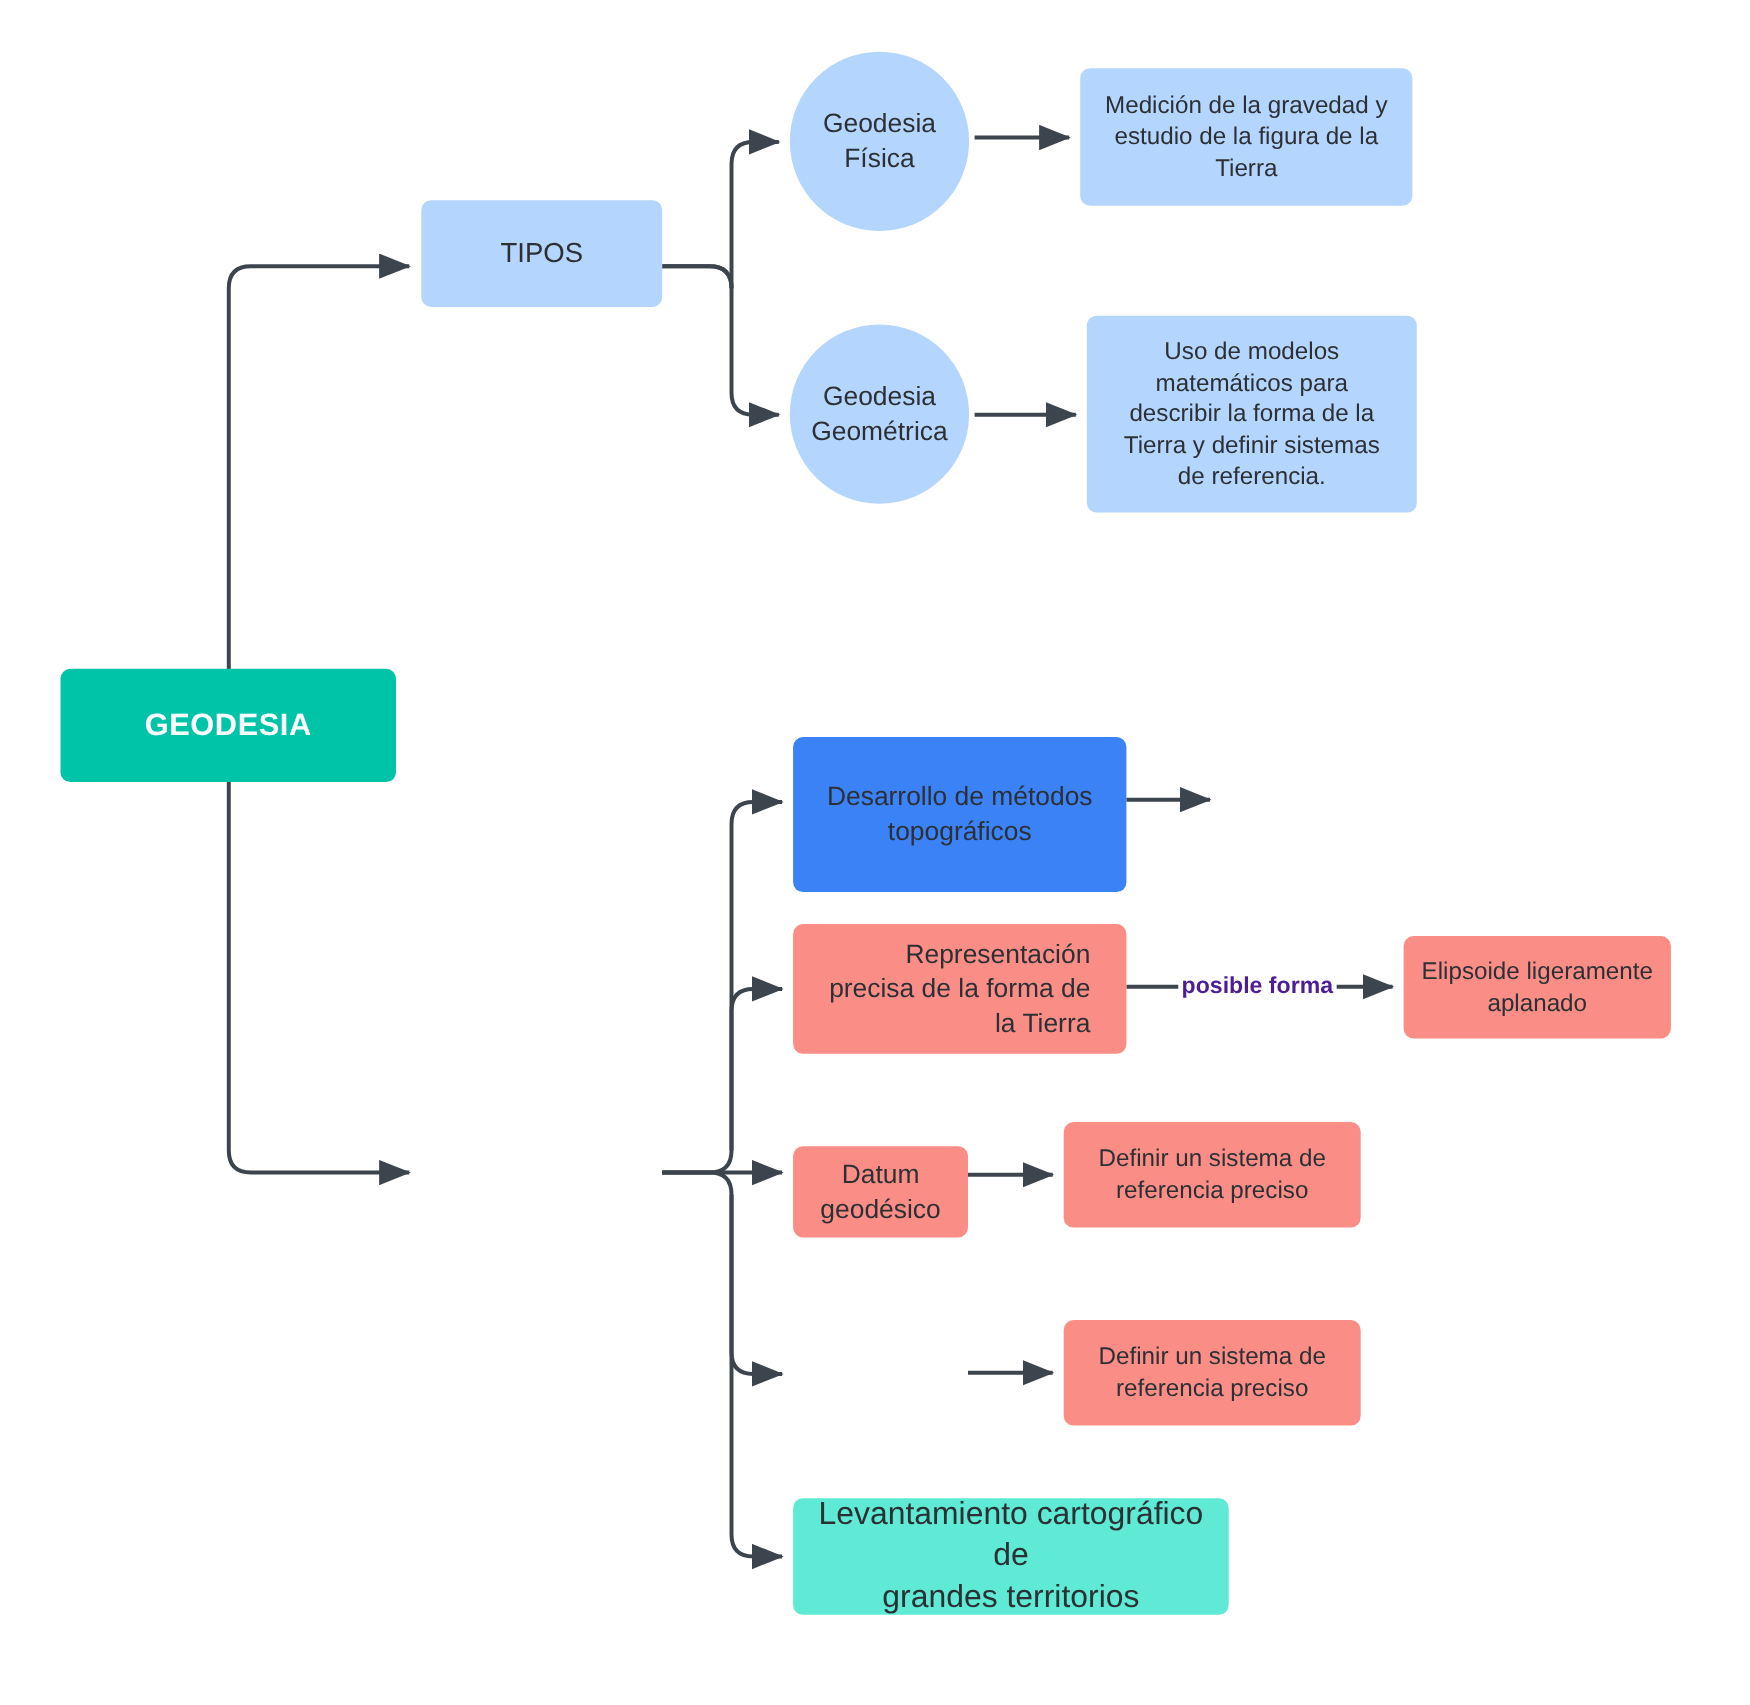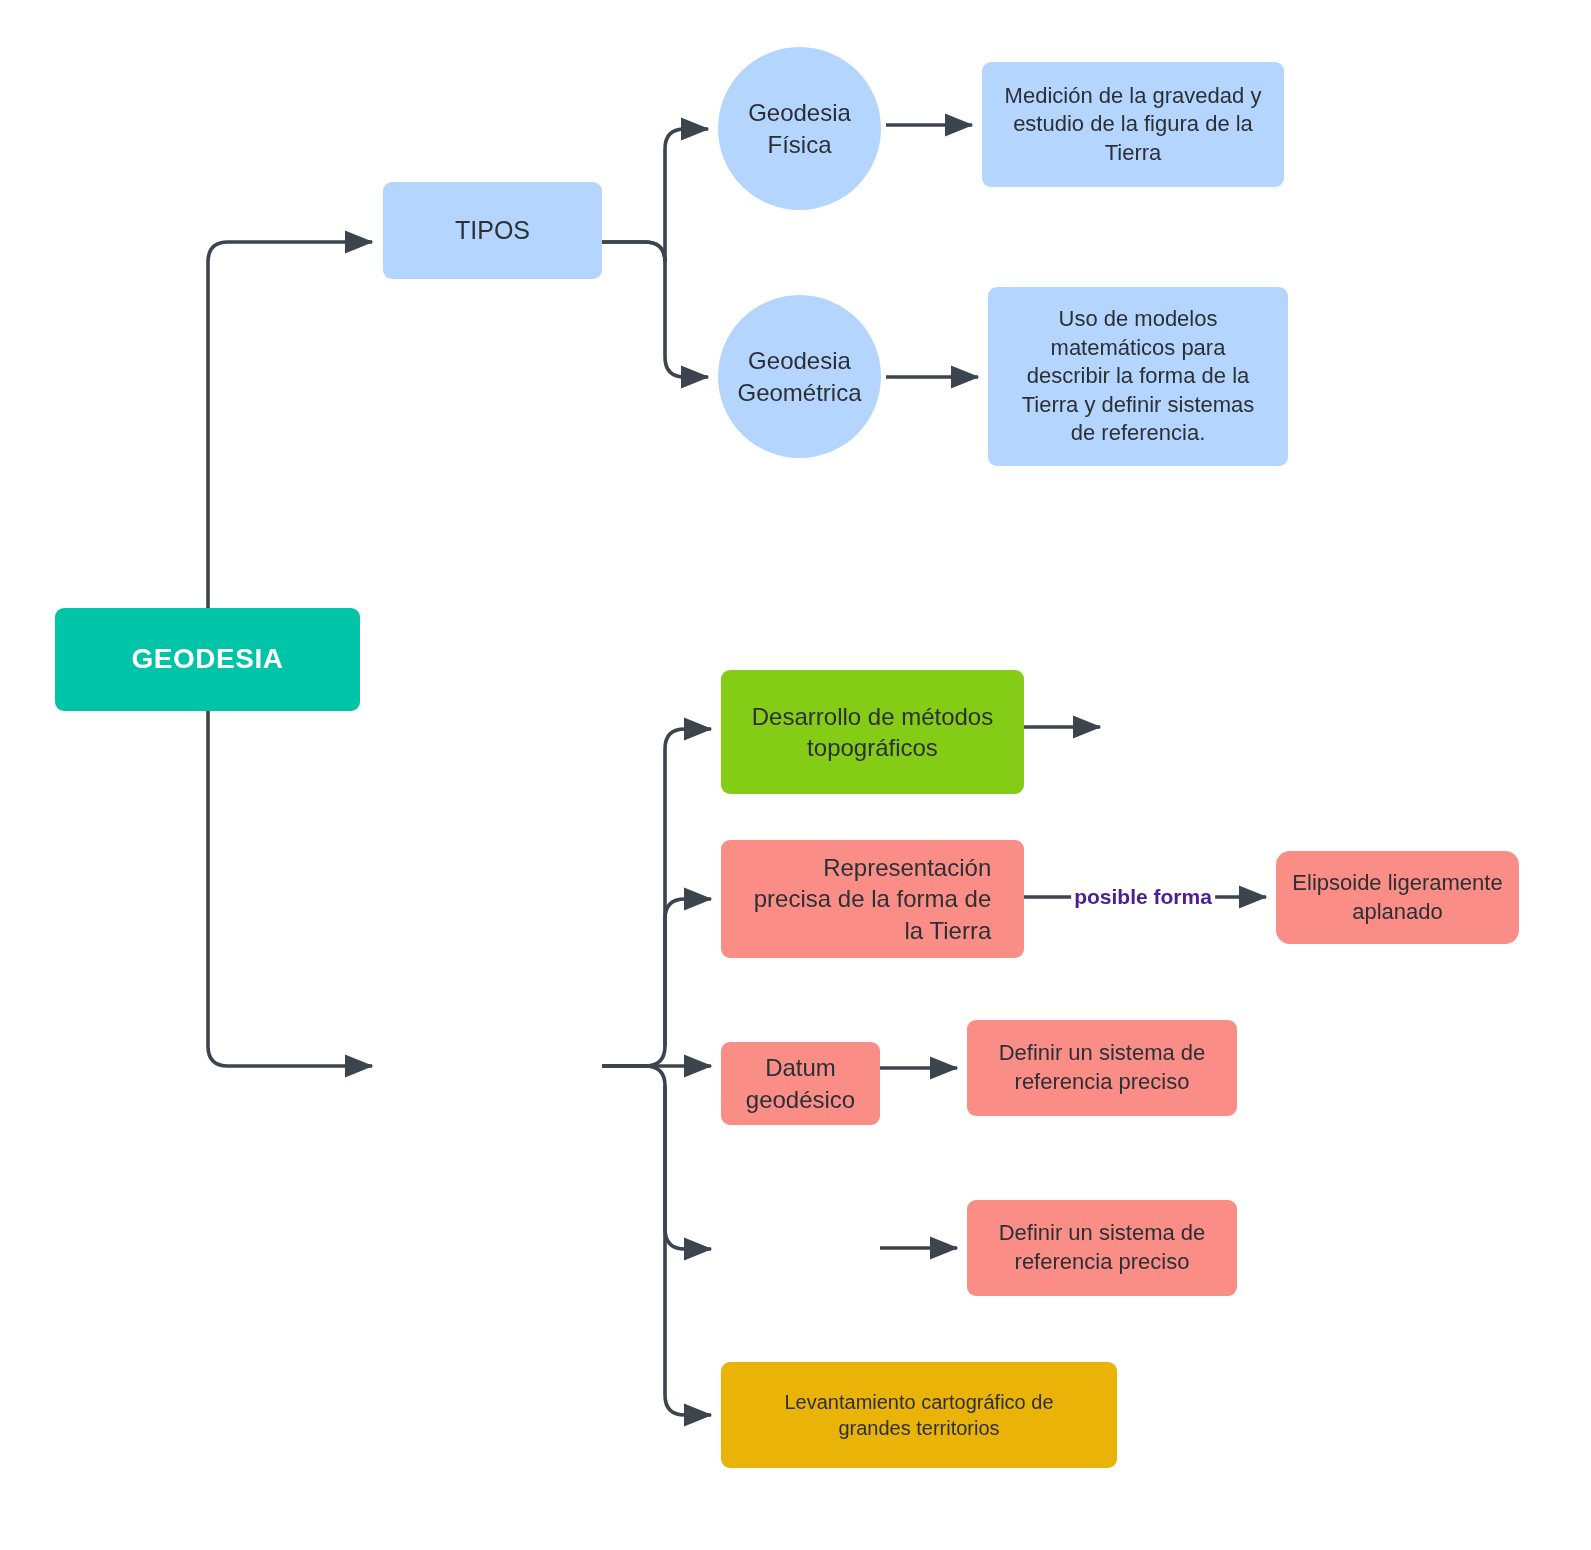--- a/index.html
+++ b/index.html
@@ -104,39 +104,39 @@
   <div class="node rect" style="left:982px;top:62px;width:302px;height:125px;background:#b4d5fd;font-size:22px;">Medición de la gravedad y
 estudio de la figura de la
 Tierra</div>
 
   <div class="node rect" style="left:988px;top:287px;width:300px;height:179px;background:#b4d5fd;font-size:22px;">Uso de modelos
 matemáticos para
 describir la forma de la
 Tierra y definir sistemas
 de referencia.</div>
 
-  <div class="node rect" style="left:721px;top:670px;width:303px;height:124px;background:#84cc16;font-size:24px;">Desarrollo de métodos
+  <div class="node rect" style="left:721px;top:670px;width:303px;height:141px;background:#3b82f6;font-size:24px;">Desarrollo de métodos
 topográficos</div>
 
 
   <div class="node rect" style="left:721px;top:840px;width:303px;height:118px;background:#fa8e86;font-size:24px;text-align:right;">Representación
 precisa de la forma de
 la Tierra</div>
 
-  <div class="node rect" style="left:1276px;top:851px;width:243px;height:93px;background:#fa8e86;font-size:22px;border-radius:14px;">Elipsoide ligeramente
+  <div class="node rect" style="left:1276px;top:851px;width:243px;height:93px;background:#fa8e86;font-size:22px;">Elipsoide ligeramente
 aplanado</div>
 
   <div class="node rect" style="left:721px;top:1027px;width:159px;height:83px;background:#fa8e86;font-size:24px;margin-top:15px;">Datum
 geodésico</div>
 
   <div class="node rect" style="left:967px;top:1020px;width:270px;height:96px;background:#fa8e86;font-size:22px;">Definir un sistema de
 referencia preciso</div>
 
 
   <div class="node rect" style="left:967px;top:1200px;width:270px;height:96px;background:#fa8e86;font-size:22px;">Definir un sistema de
 referencia preciso</div>
 
-  <div class="node rect" style="left:721px;top:1362px;width:396px;height:106px;background:#eab308;font-size:20px;">Levantamiento cartográfico de
+  <div class="node rect" style="left:721px;top:1362px;width:396px;height:106px;background:#5eead4;font-size:29px;">Levantamiento cartográfico de
 grandes territorios</div>
 
   <div class="edge-label" style="left:1143px;top:897px;font-size:21px;">posible forma</div>
 
 </div>
 
 </body></html>

